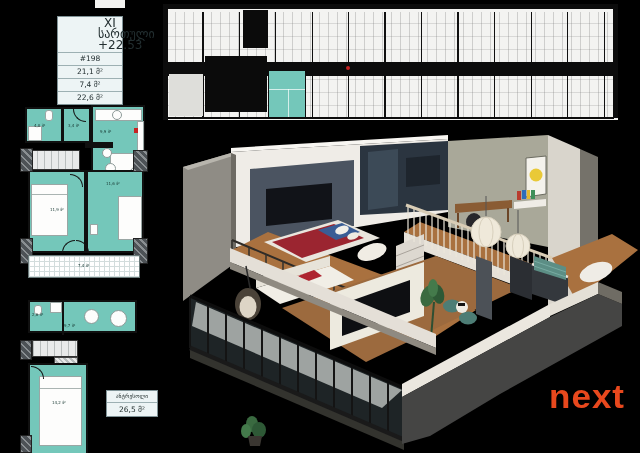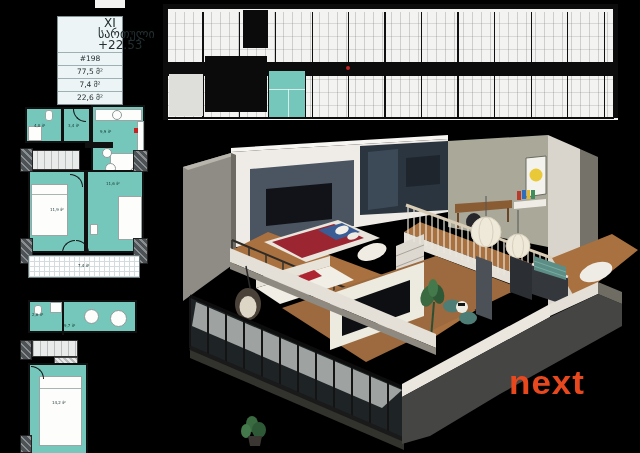--- a/index.html
+++ b/index.html
@@ -39,21 +39,21 @@
   .wall{background:#101010;}
   .area-lbl{font-size:4px;line-height:4px;color:#173832;white-space:nowrap;}
 
   
   .mezz-box{left:106px;top:390px;width:52px;background:#edf4f5;border:1px solid #7f9296;
             text-align:center;color:#24302f;}
   .mezz-box .t{font-size:5.5px;line-height:9px;border-bottom:1px solid #9db0b3;padding:1px 0;}
   .mezz-box .a{font-size:7.5px;line-height:13px;}
 
   
-  .logo{left:497px;top:367px;width:128px;text-align:left;color:var(--c-logo,#e8481d);
+  .logo{left:497px;top:381px;width:128px;text-align:right;color:var(--c-logo,#e8481d);
         font-family:"Liberation Sans",sans-serif;font-weight:bold;}
   .logo .l1{font-size:35px;line-height:32px;letter-spacing:1px;transform:scaleY(.95);transform-origin:left top;display:block;margin-left:12px;}
   .logo .l2{font-size:26px;line-height:26px;letter-spacing:2px;display:block;margin-left:11px;}
 </style>
 </head>
 <body>
 
 <div id="stage">
 
   <svg class="abs" style="left:0;top:0;width:640px;height:453px;" viewBox="0 0 640 453">
@@ -215,21 +215,21 @@
     <polygon points="402,397 550,317 598,294 622,304 622,326 500,394 430,436 402,444" fill="#454544"></polygon>
     <polygon points="598,282 622,292 622,304 598,294" fill="#6f6c64"></polygon>
   </svg>
 
   <div class="abs info-box">
     <div class="info-row first">
       <span class="ln">XI სართული</span>
       <span class="ln">+22.53</span>
     </div>
     <div class="info-row">#198</div>
-    <div class="info-row">77,5 მ²</div>
+    <div class="info-row">21,1 მ²</div>
     <div class="info-row">7,4 მ²</div>
     <div class="info-row">22,6 მ²</div>
   </div>
 
   <div class="abs" style="left:95px;top:0;width:30px;height:8px;background:#f3f3f1;"></div>
   <div class="abs bplan">
     <div class="abs bp-border" style="left:0;top:3;width:455px;height:5px;"></div>
     <div class="abs bp-units" style="left:4px;top:8px;width:447px;height:50px;"></div>
     <div class="abs bp-border" style="left:4px;top:58px;width:447px;height:14px;"></div>
     <div class="abs bp-units" style="left:4px;top:72px;width:447px;height:42px;"></div>
@@ -307,18 +307,22 @@
         <div class="abs" style="left:0;top:11px;width:100%;height:1px;background:#aab4b2;"></div>
       </div>
       <div class="abs arc" style="left:1px;top:1px;width:13px;height:13px;transform:rotate(180deg);"></div>
     </div>
     <div class="abs hatch" style="left:0;top:140px;width:12px;height:18px;"></div>
     <span class="abs area-lbl" style="left:12px;top:18px;">2,6 მ²</span>
     <span class="abs area-lbl" style="left:44px;top:29px;">9,7 მ²</span>
     <span class="abs area-lbl" style="left:32px;top:106px;">14,2 მ²</span>
   </div>
 
+  <div class="abs mezz-box">
+    <div class="t">ანტრესოლი</div>
+    <div class="a">26,5 მ²</div>
+  </div>
 
   <div class="abs logo">
     <span class="l1">next</span>
   </div>
 
 </div>
 
 </body></html>

